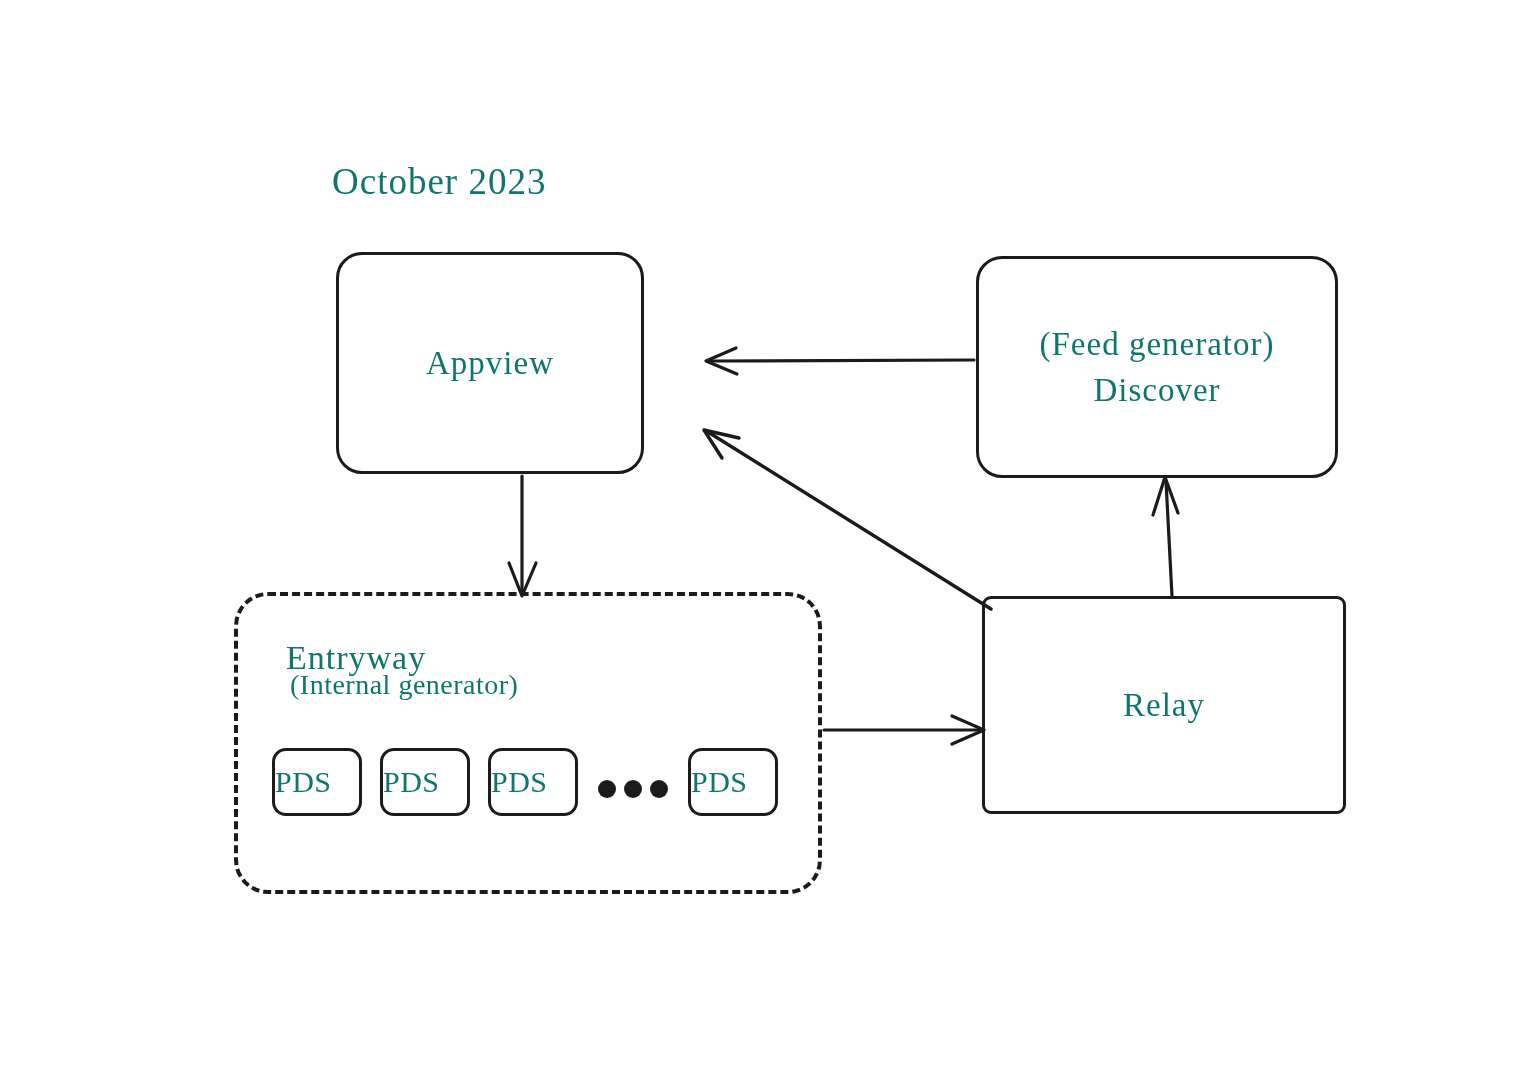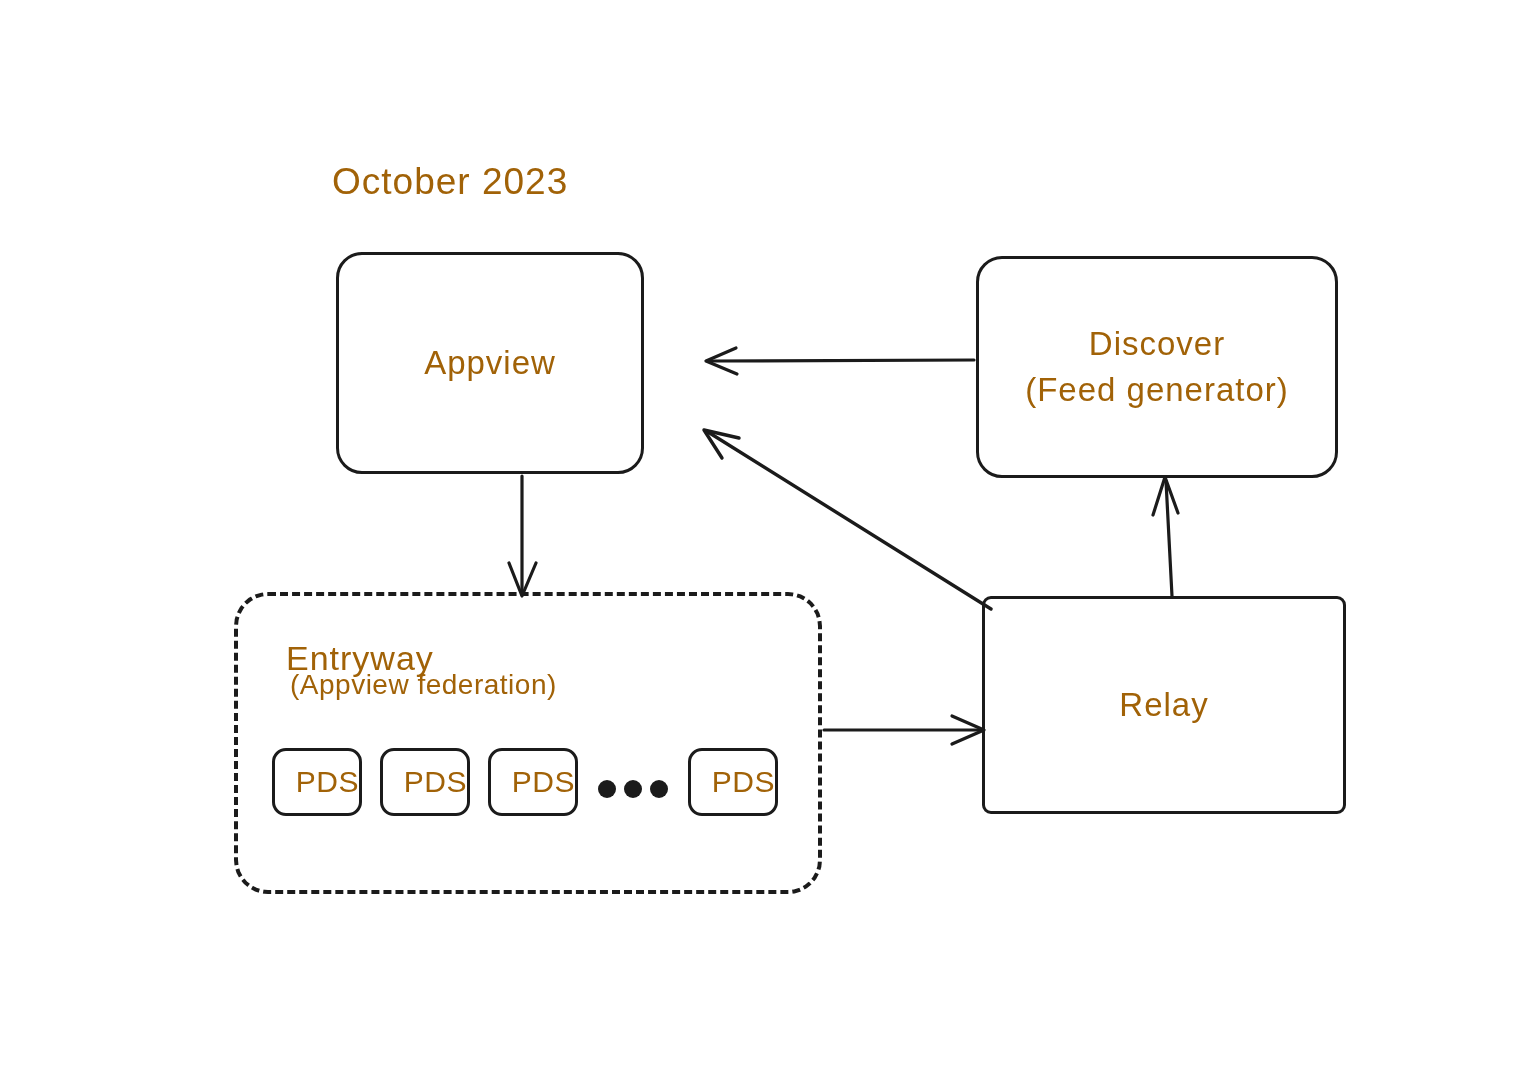--- a/index.html
+++ b/index.html
@@ -13,22 +13,22 @@
   }
   #canvas {
     position: relative;
     width: 1526px;
     height: 1078px;
     background: #ffffff;
     overflow: hidden;
   }
   
   .hand {
-    font-family: Liberation Sans, sans-serif;
-    color: #a16207;
+    font-family: Liberation Serif, serif;
+    color: #0f766e;
     letter-spacing: 0.5px;
     white-space: nowrap;
   }
   
   #diagram-title {
     position: absolute;
     left: 332px;
     top: 160px;
     font-size: 37px;
     line-height: 44px;
@@ -100,21 +100,21 @@
   }
   .pds-box {
     box-sizing: border-box;
     width: 90px;
     height: 68px;
     border: 3px solid #1b1b1b;
     border-radius: 14px;
     background: #ffffff;
     display: flex;
     align-items: center;
-    justify-content: flex-end;
+    justify-content: flex-start;
     margin-right: 18px;
   }
   .pds-box .pds-label {
     font-size: 30px;
     line-height: 32px;
     letter-spacing: 0.5px;
   }
   #pds-ellipsis {
     display: flex;
     flex-direction: row;
@@ -153,31 +153,31 @@
 
 <div id="canvas">
 
   <div class="hand" id="diagram-title">October 2023</div>
 
   <div class="node" id="node-appview">
     <div class="hand node-line">Appview</div>
   </div>
 
   <div class="node" id="node-discover">
+    <div class="hand node-line">(Feed generator)</div>
     <div class="hand node-line">Discover</div>
-    <div class="hand node-line">(Feed generator)</div>
   </div>
 
   <div class="node" id="node-relay">
     <div class="hand node-line">Relay</div>
   </div>
 
   <div id="node-entryway">
     <div class="hand" id="entryway-title">Entryway</div>
-    <div class="hand" id="entryway-subtitle">(Appview federation)</div>
+    <div class="hand" id="entryway-subtitle">(Internal generator)</div>
 
     <div id="pds-row">
       <div class="pds-box">
         <span class="hand pds-label">PDS</span>
       </div>
       <div class="pds-box">
         <span class="hand pds-label">PDS</span>
       </div>
       <div class="pds-box">
         <span class="hand pds-label">PDS</span>

